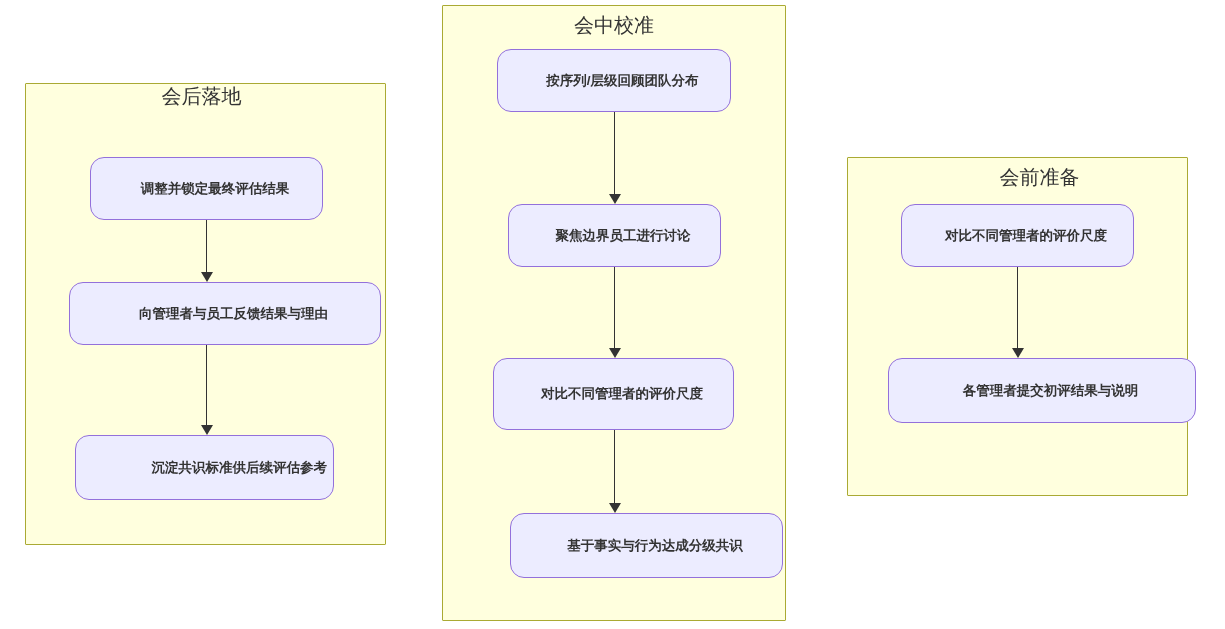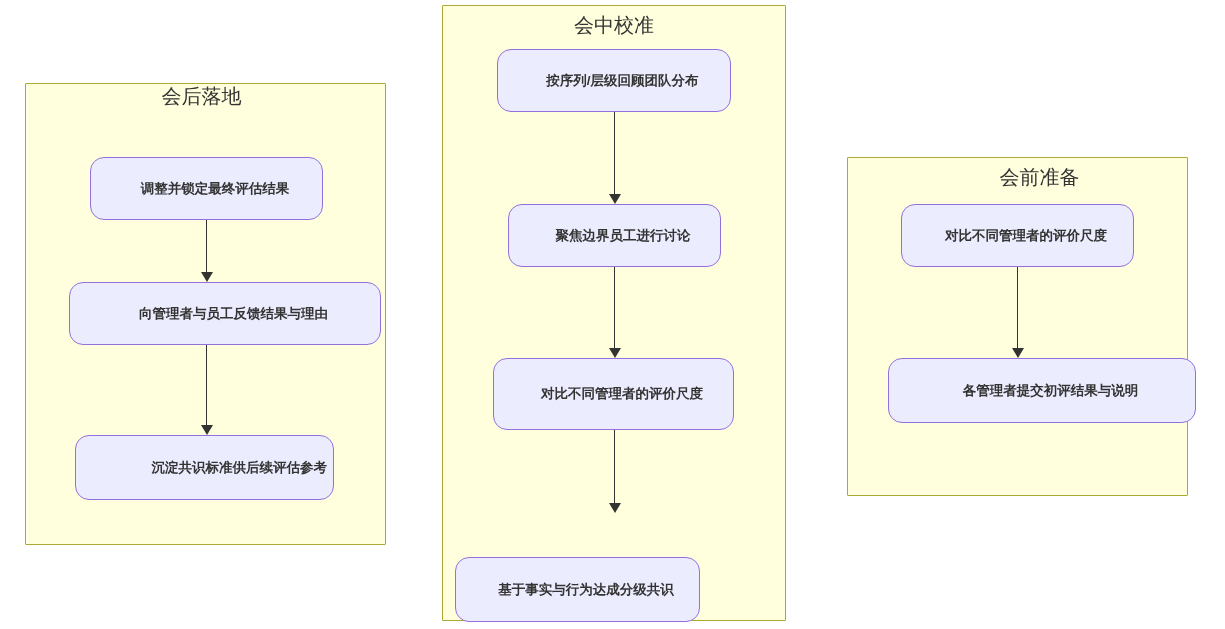--- a/index.html
+++ b/index.html
@@ -101,21 +101,21 @@
     <div class="arrowhead" style="left: 608.8px; top: 503px;"></div>
     <div class="node" style="left: 497px; top: 49px; width: 234px; height: 63px;">
       <span class="node-label">按序列/层级回顾团队分布</span>
     </div>
     <div class="node" style="left: 508px; top: 204px; width: 213px; height: 63px;">
       <span class="node-label">聚焦边界员工进行讨论</span>
     </div>
     <div class="node" style="left: 493px; top: 358px; width: 241px; height: 72px;">
       <span class="node-label">对比不同管理者的评价尺度</span>
     </div>
-    <div class="node" style="left: 455px; top: 513px; width: 245px; height: 65px; margin-top: 44px;">
+    <div class="node" style="left: 510px; top: 513px; width: 273px; height: 65px;">
       <span class="node-label">基于事实与行为达成分级共识</span>
     </div>
     <div class="cluster" style="left: 847px; top: 157px; width: 341px; height: 339px;"></div>
     <div class="cluster-title" style="left: 847px; top: 167px; width: 341px; margin-left: 22px;">会前准备</div>
     <div class="edge" style="left: 1017px; top: 267px; height: 82px;"></div>
     <div class="arrowhead" style="left: 1011.8px; top: 348px;"></div>
     <div class="node" style="left: 901px; top: 204px; width: 233px; height: 63px;">
       <span class="node-label">对比不同管理者的评价尺度</span>
     </div>
     <div class="node" style="left: 888px; top: 358px; width: 308px; height: 65px;">

